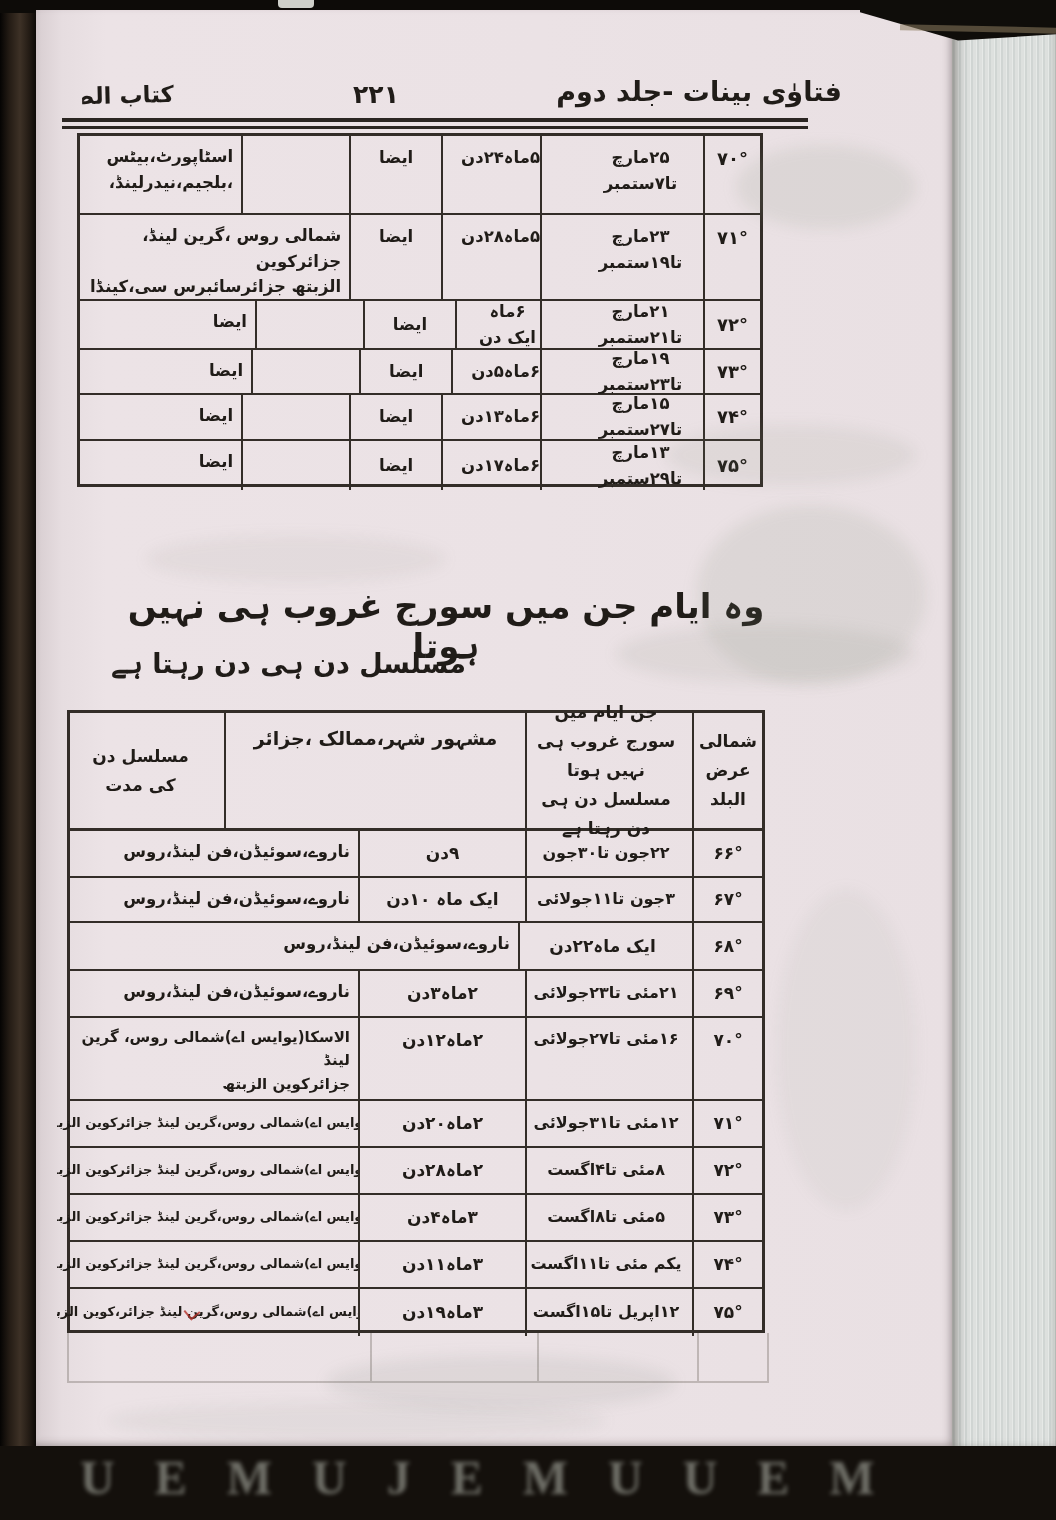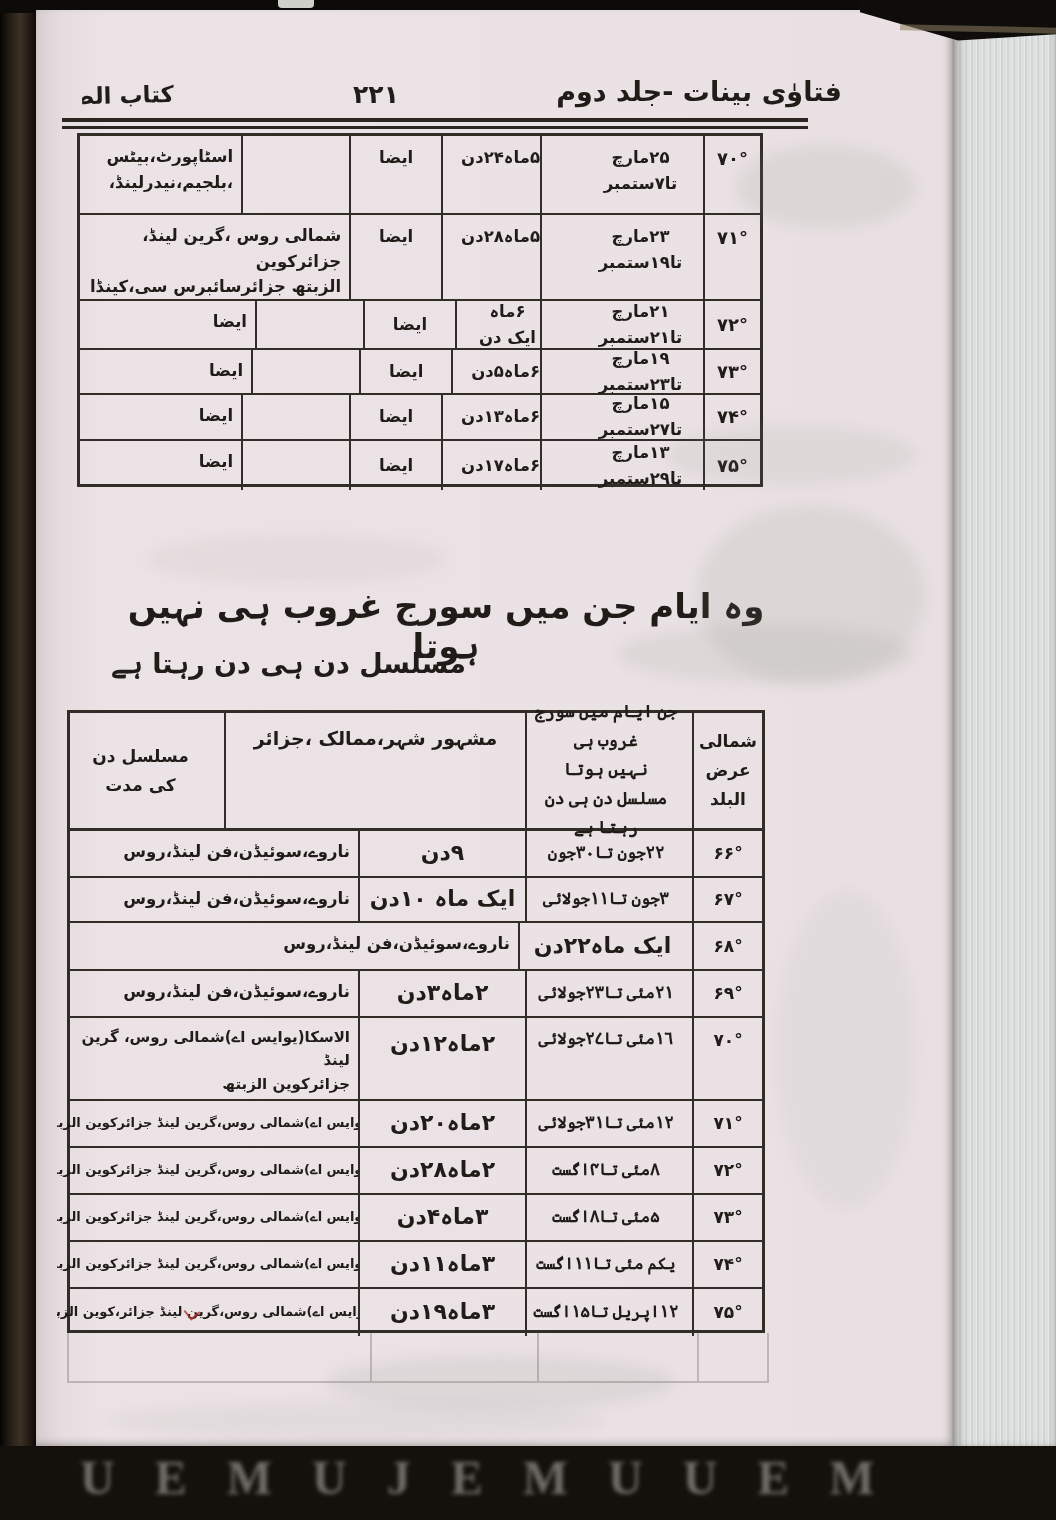--- a/index.html
+++ b/index.html
@@ -54,22 +54,22 @@
   #t1 .plc{flex:0 0 181px;font-size:16.5px;}
   #t1 .plc-wide{flex:0 0 289px;font-size:16.5px;}
   
   .head1{position:absolute;left:60px;top:576px;width:700px;text-align:center;
     font-size:34px;font-weight:bold;}
   .head2{position:absolute;right:486px;top:638px;font-size:27px;font-weight:bold;white-space:nowrap;}
   
   #t2{left:31px;top:700px;width:698px;height:623px;}
   #t2 .hrow{height:118px;border-bottom:3px solid #332d28;}
   #t2 .lat{flex:0 0 70px;font-size:17px;margin-left:7px;}
-  #t2 .per{flex:0 0 160px;font-size:16px;font-family:Liberation Serif, serif;}
-  #t2 .dur{flex:0 0 167px;font-size:22px;}
+  #t2 .per{flex:0 0 160px;font-size:16px;}
+  #t2 .dur{flex:0 0 167px;font-size:17px;}
   #t2 .plc{flex:0 0 301px;font-size:16.5px;}
   #t2 .hcell{font-size:17px;line-height:1.7;}
   .plc-small{font-size:13px !important;white-space:nowrap;overflow:hidden;}
   .plc-two{font-size:15px !important;}
   
   .ghost-row{position:absolute;left:31px;top:1323px;width:698px;height:48px;opacity:.30;
     border-left:2px solid #5d554d;border-right:2px solid #5d554d;border-bottom:2px solid #5d554d;}
   .ghost-v{position:absolute;top:0;width:2px;height:100%;background:#5d554d;}
   
   .smudge{position:absolute;border-radius:50%;filter:blur(7px);}

